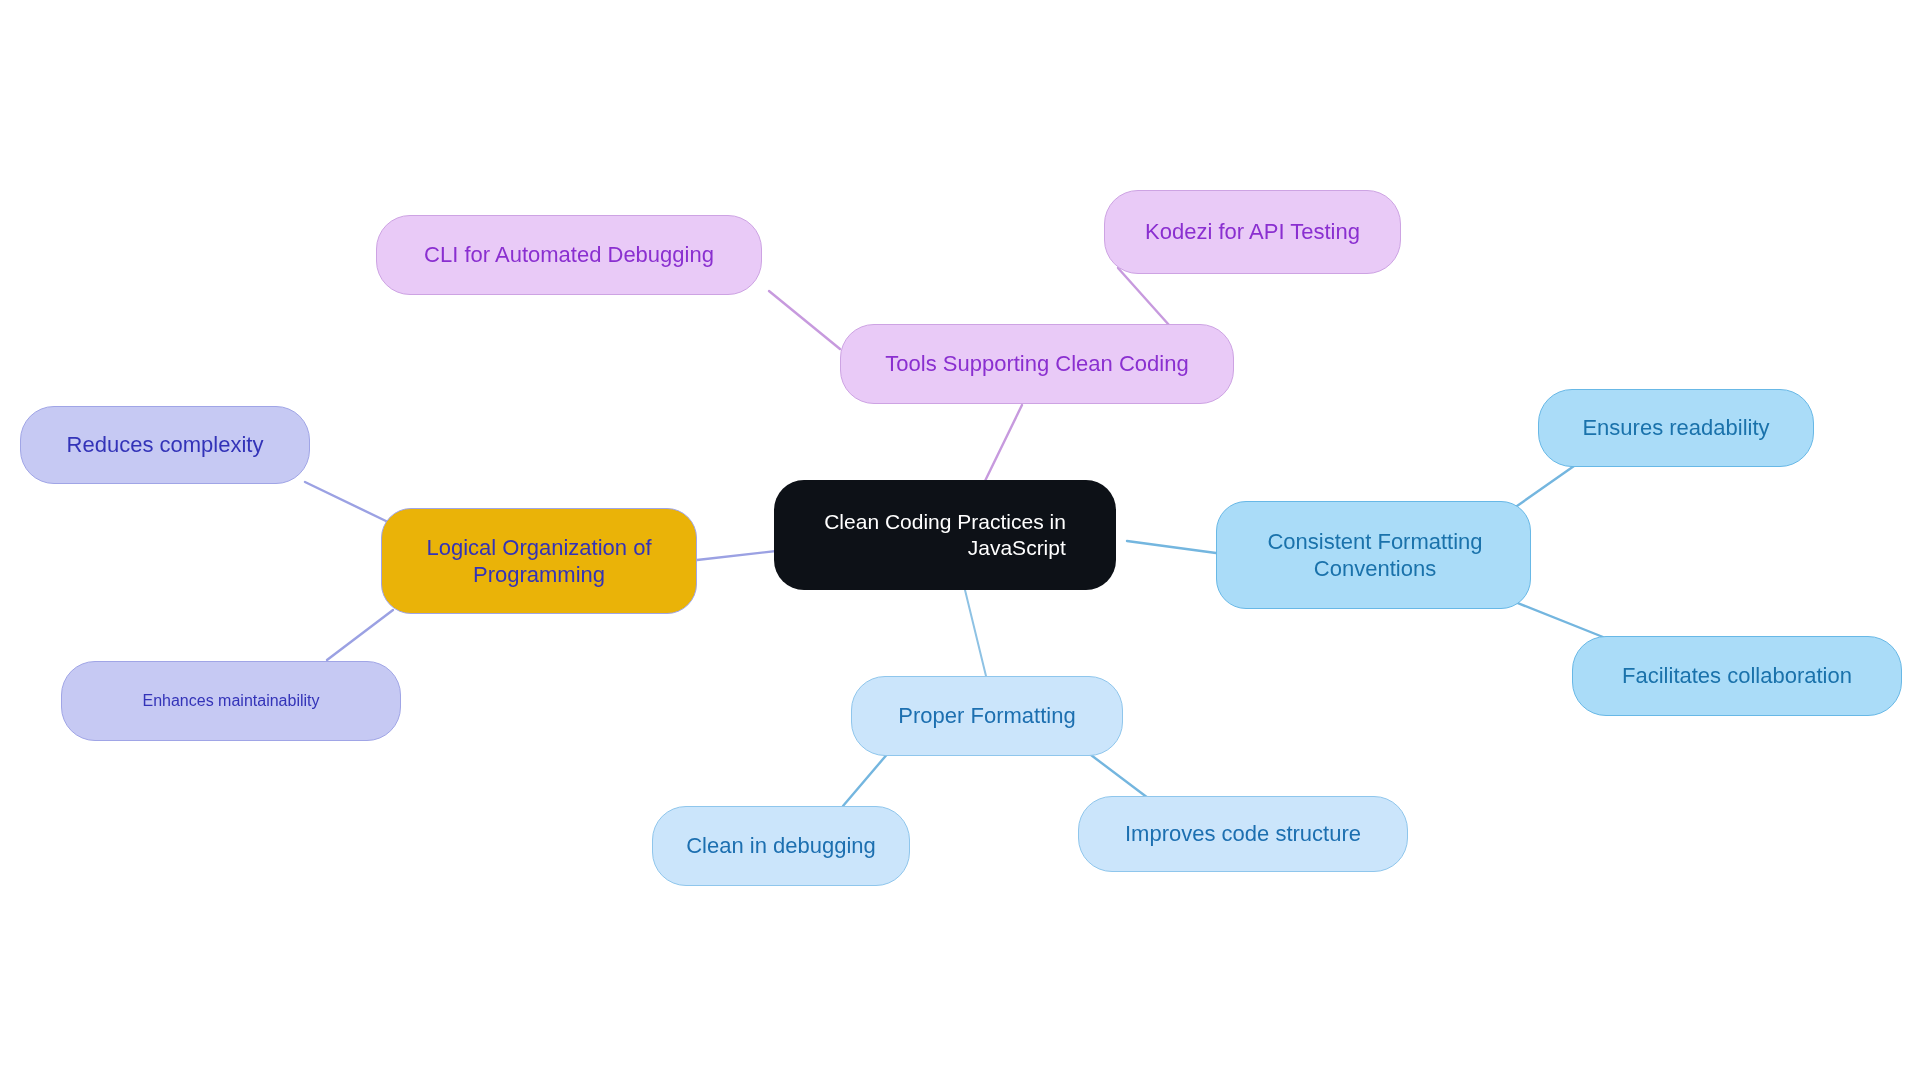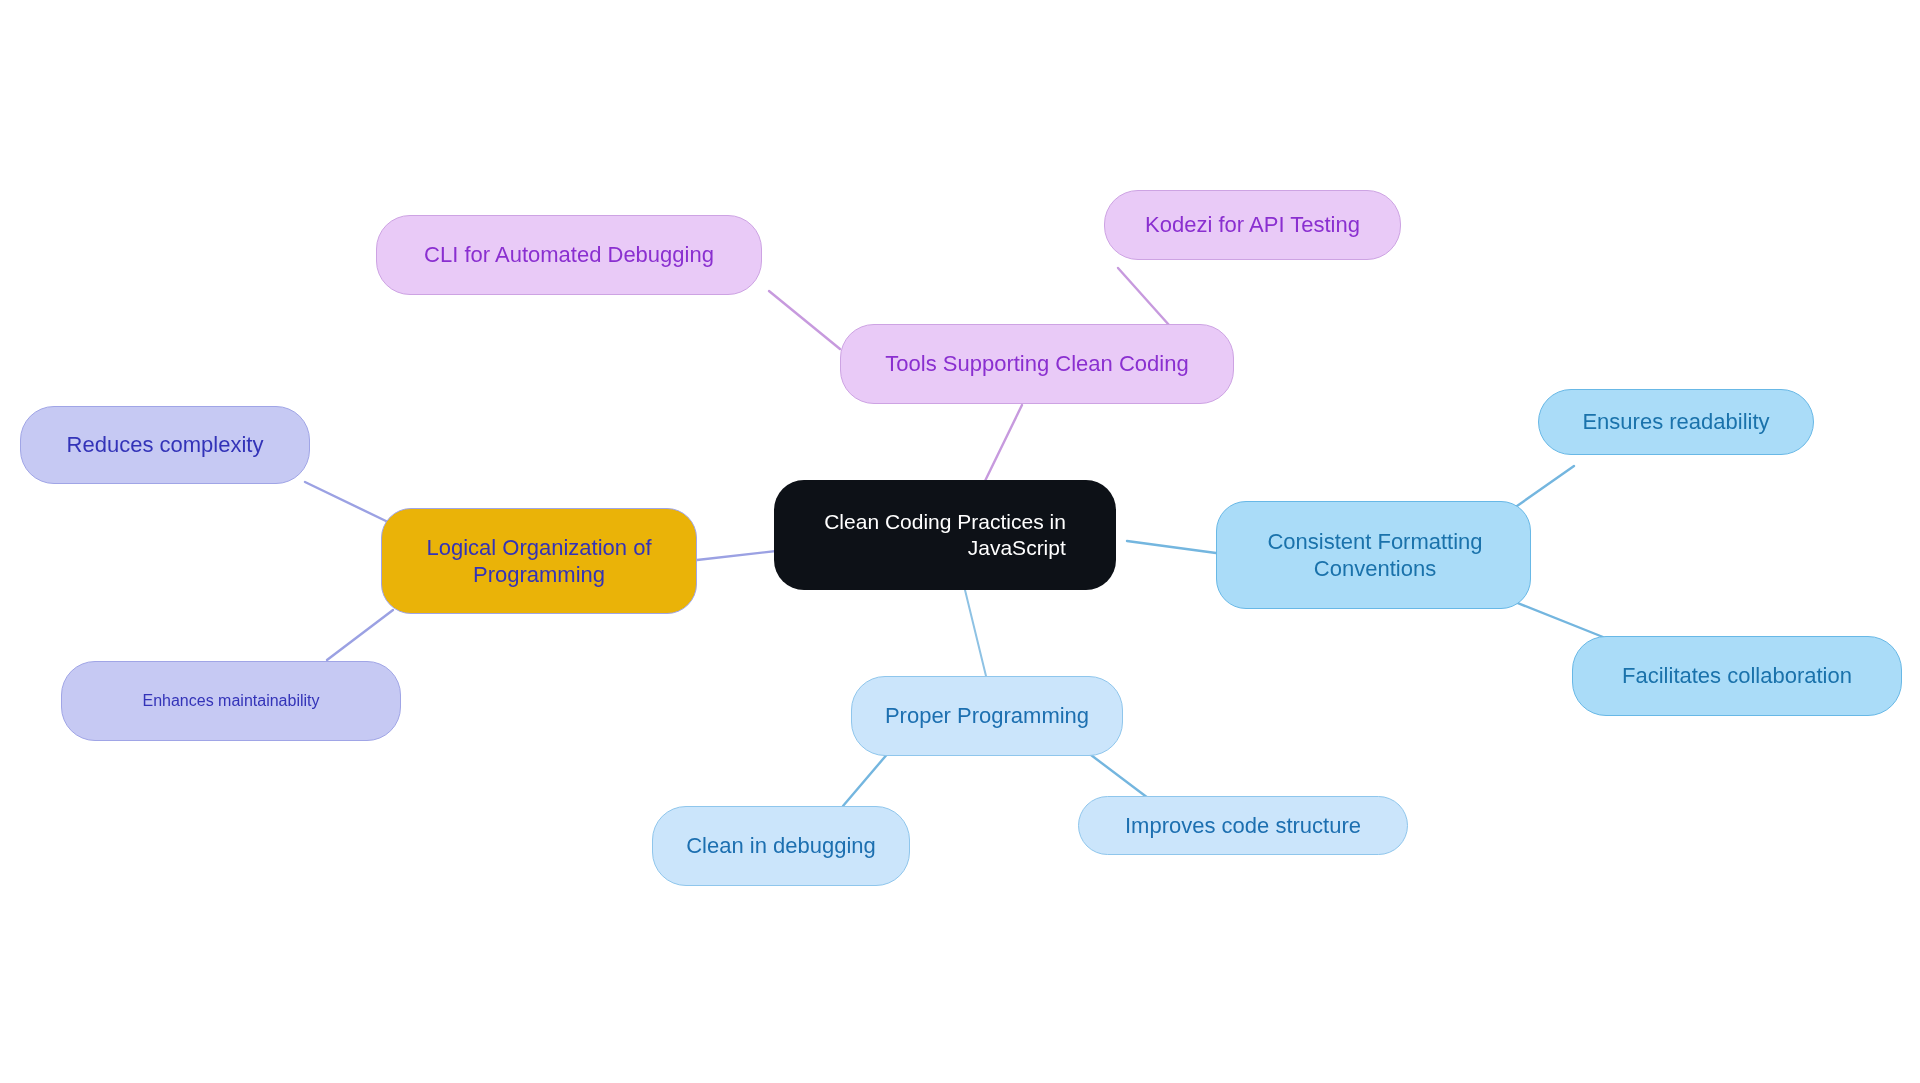--- a/index.html
+++ b/index.html
@@ -58,26 +58,26 @@
       <line x1="1510" y1="600" x2="1603" y2="637" stroke="#74b6df" stroke-width="2.4" stroke-linecap="round"></line>
       <line x1="965" y1="590" x2="986" y2="676" stroke="#8ec2e4" stroke-width="2" stroke-linecap="round"></line>
       <line x1="889" y1="752" x2="843" y2="806" stroke="#74b6df" stroke-width="2.4" stroke-linecap="round"></line>
       <line x1="1087" y1="752" x2="1148" y2="798" stroke="#74b6df" stroke-width="2.4" stroke-linecap="round"></line>
     </svg>
   <div id="node-layer">
       <div class="node root" style="left: 774px; top: 480px; width: 342px; height: 110px; background: rgb(13, 17, 23); border-color: rgb(13, 17, 23); color: rgb(255, 255, 255); font-size: 21px; border-radius: 30px; text-align: right;">Clean Coding Practices in
 JavaScript</div>
       <div class="node" style="left: 840px; top: 324px; width: 394px; height: 80px; background: rgb(233, 202, 247); border-color: rgb(205, 163, 227); color: rgb(138, 47, 208); font-size: 22px; border-radius: 34px; text-align: center;">Tools Supporting Clean Coding</div>
       <div class="node" style="left: 376px; top: 215px; width: 386px; height: 80px; background: rgb(233, 202, 247); border-color: rgb(205, 163, 227); color: rgb(138, 47, 208); font-size: 22px; border-radius: 34px;">CLI for Automated Debugging</div>
-      <div class="node" style="left: 1104px; top: 190px; width: 297px; height: 70px; background: rgb(233, 202, 247); border-color: rgb(205, 163, 227); color: rgb(138, 47, 208); font-size: 22px; border-radius: 34px;">Kodezi for API Testing</div>
+      <div class="node" style="left: 1104px; top: 190px; width: 297px; height: 84px; background: rgb(233, 202, 247); border-color: rgb(205, 163, 227); color: rgb(138, 47, 208); font-size: 22px; border-radius: 34px;">Kodezi for API Testing</div>
       <div class="node" style="left: 381px; top: 508px; width: 316px; height: 106px; background: #eab308; border-color: rgb(160, 165, 230); color: rgb(51, 51, 184); font-size: 22px; border-radius: 30px;">Logical Organization of
 Programming</div>
       <div class="node" style="left: 20px; top: 406px; width: 290px; height: 78px; background: rgb(198, 201, 243); border-color: rgb(160, 165, 230); color: rgb(51, 51, 184); font-size: 22px; border-radius: 34px;">Reduces complexity</div>
       <div class="node" style="left: 61px; top: 661px; width: 340px; height: 80px; background: rgb(198, 201, 243); border-color: rgb(160, 165, 230); color: rgb(51, 51, 184); font-size: 16px; border-radius: 34px;">Enhances maintainability</div>
       <div class="node" style="left: 1216px; top: 501px; width: 315px; height: 108px; background: rgb(170, 220, 248); border-color: rgb(104, 184, 230); color: rgb(26, 114, 171); font-size: 22px; border-radius: 30px; padding-left: 19px;">Consistent Formatting
 Conventions</div>
-      <div class="node" style="left: 1538px; top: 389px; width: 276px; height: 66px; background: rgb(170, 220, 248); border-color: rgb(104, 184, 230); color: rgb(26, 114, 171); font-size: 22px; border-radius: 34px;">Ensures readability</div>
+      <div class="node" style="left: 1538px; top: 389px; width: 276px; height: 78px; background: rgb(170, 220, 248); border-color: rgb(104, 184, 230); color: rgb(26, 114, 171); font-size: 22px; border-radius: 34px;">Ensures readability</div>
       <div class="node" style="left: 1572px; top: 636px; width: 330px; height: 80px; background: rgb(170, 220, 248); border-color: rgb(104, 184, 230); color: rgb(26, 114, 171); font-size: 22px; border-radius: 34px;">Facilitates collaboration</div>
-      <div class="node" style="left: 851px; top: 676px; width: 272px; height: 80px; background: rgb(203, 229, 251); border-color: rgb(143, 198, 236); color: rgb(28, 111, 176); font-size: 22px; border-radius: 34px;">Proper Programming</div>
+      <div class="node" style="left: 851px; top: 676px; width: 272px; height: 80px; background: rgb(203, 229, 251); border-color: rgb(143, 198, 236); color: rgb(28, 111, 176); font-size: 22px; border-radius: 34px;">Proper Formatting</div>
       <div class="node" style="left: 652px; top: 806px; width: 258px; height: 80px; background: rgb(203, 229, 251); border-color: rgb(143, 198, 236); color: rgb(28, 111, 176); font-size: 22px; border-radius: 34px;">Clean in debugging</div>
-      <div class="node" style="left: 1078px; top: 796px; width: 330px; height: 59px; background: rgb(203, 229, 251); border-color: rgb(143, 198, 236); color: rgb(28, 111, 176); font-size: 22px; border-radius: 34px; text-align: center;">Improves code structure</div>
+      <div class="node" style="left: 1078px; top: 796px; width: 330px; height: 76px; background: rgb(203, 229, 251); border-color: rgb(143, 198, 236); color: rgb(28, 111, 176); font-size: 22px; border-radius: 34px; text-align: center;">Improves code structure</div>
     </div>
 </div>
 
 </body></html>

